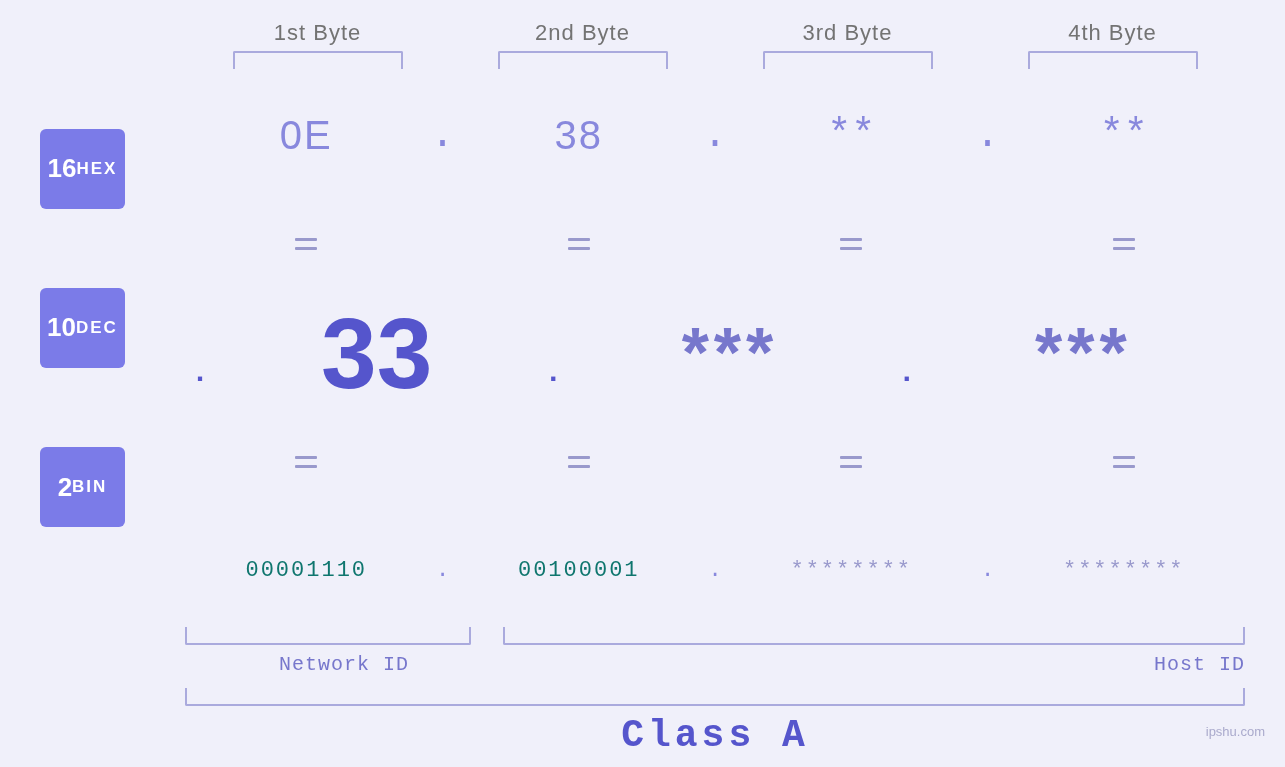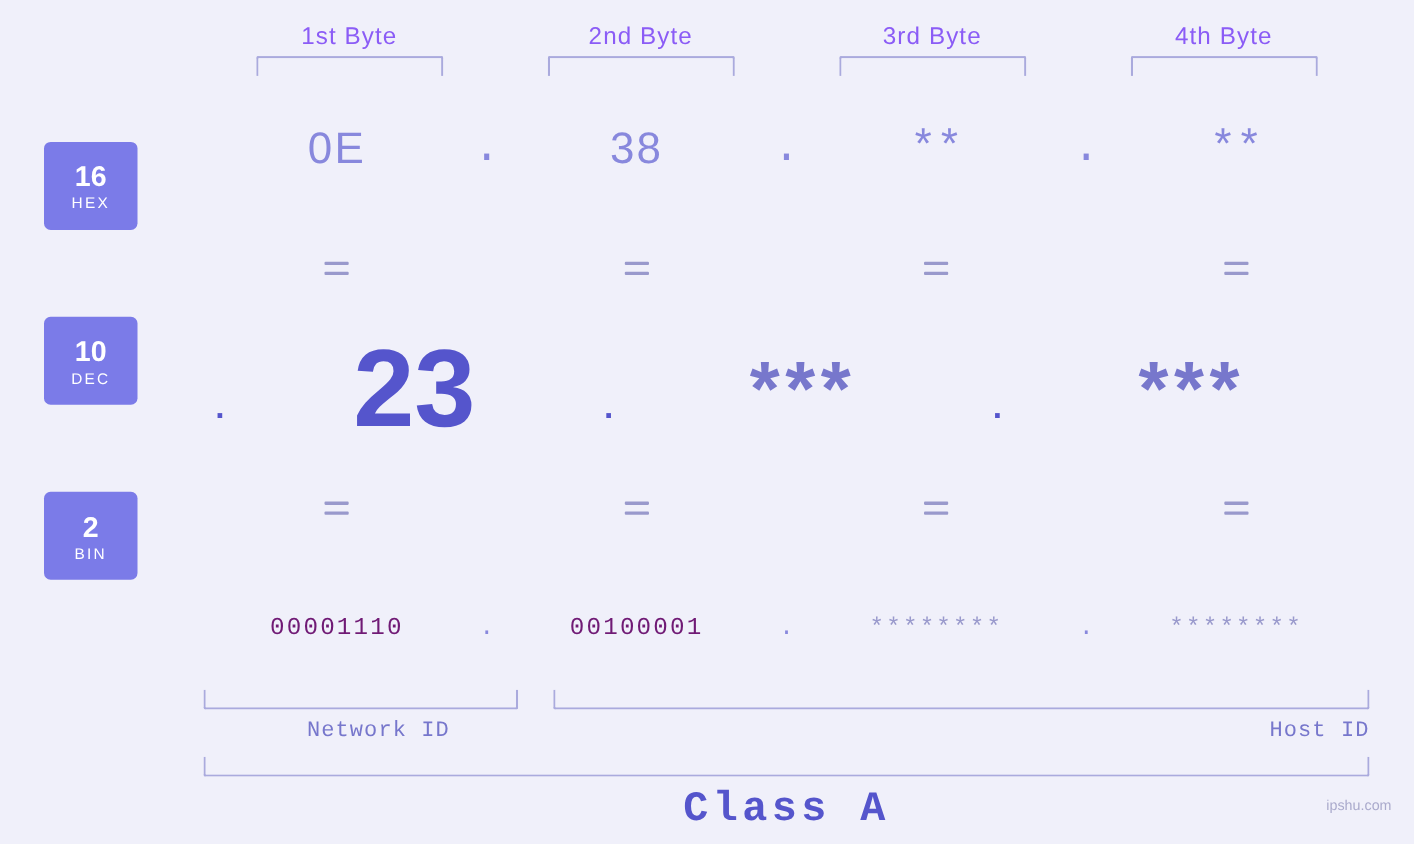--- a/index.html
+++ b/index.html
@@ -28,21 +28,21 @@
       display: flex;
       width: 100%;
       padding-left: 145px;
       margin-top: 20px;
       margin-bottom: 0px;
     }
 
     .byte-header {
       flex: 1;
       text-align: center;
-      color: #8b5cf6;
+      color: #737373;
       font-size: 22px;
       font-family: Arial, sans-serif;
       font-weight: normal;
       letter-spacing: 1px;
     }
 
     
     .bracket-row {
       display: flex;
       width: 100%;
@@ -79,41 +79,41 @@
       width: 145px;
       display: flex;
       flex-direction: column;
       align-items: flex-start;
       justify-content: space-around;
       padding: 10px 0 60px 0;
     }
 
     .base-badge {
       display: flex;
-      flex-direction: column;
+      flex-direction: row;
       align-items: center;
       justify-content: center;
       width: 85px;
       height: 80px;
       background: #7b7be8;
       color: white;
       border-radius: 6px;
     }
 
     .base-number {
       font-size: 26px;
       font-weight: bold;
       font-family: Arial, sans-serif;
       line-height: 1.2;
     }
 
     .base-label {
-      font-size: 14px;
-      font-family: Arial, sans-serif;
-      font-weight: normal;
+      font-size: 17px;
+      font-family: Arial, sans-serif;
+      font-weight: bold;
       letter-spacing: 2px;
     }
 
     
     .data-cols {
       flex: 1;
       display: flex;
       flex-direction: column;
     }
 
@@ -196,21 +196,21 @@
       font-size: 70px;
       color: #7777cc;
       font-family: Arial, sans-serif;
       font-weight: bold;
       letter-spacing: 5px;
     }
 
     
     .bin-val {
       font-size: 22px;
-      color: #701a75;
+      color: #0f766e;
       font-family: 'Courier New', monospace;
       letter-spacing: 2px;
     }
 
     .bin-dot {
       font-size: 22px;
       color: #8888dd;
     }
 
     .bin-asterisks {
@@ -368,21 +368,21 @@
             <div class="eq-bar"></div>
           </div>
         </div>
       </div>
 
       <div class="data-row dec-row">
         <div class="dot-cell">
           <span class="dec-dot">.</span>
         </div>
         <div class="cell">
-          <span class="dec-val">23</span>
+          <span class="dec-val">33</span>
         </div>
         <div class="dot-cell">
           <span class="dec-dot">.</span>
         </div>
         <div class="cell">
           <span class="dec-asterisks">***</span>
         </div>
         <div class="dot-cell">
           <span class="dec-dot">.</span>
         </div>

